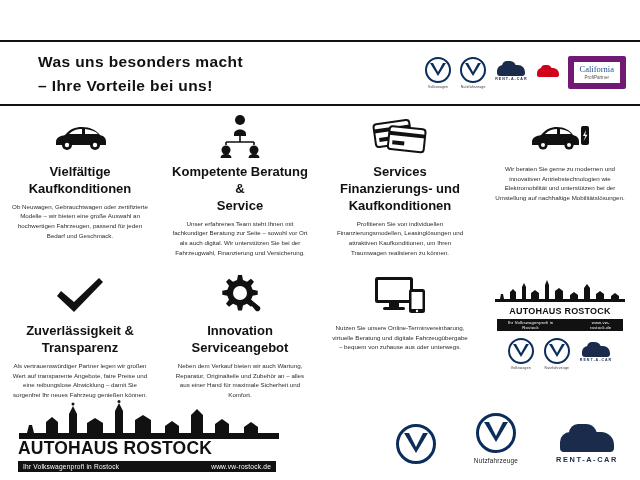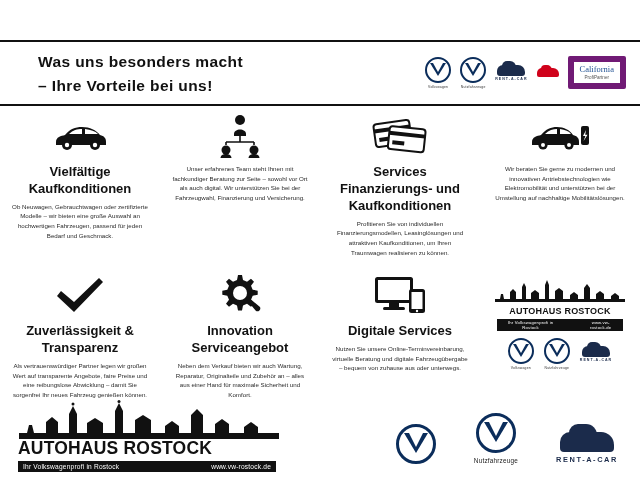--- a/index.html
+++ b/index.html
@@ -196,20 +196,24 @@
           <svg width="50" height="44" viewBox="0 0 50 44">
             <circle cx="25" cy="6" r="5" fill="#111"></circle>
             <path d="M19 20 C19 14 31 14 31 20 L31 22 L19 22 Z" fill="#111"></path>
             <path d="M25 22 L25 28 M11 28 L39 28 M11 28 L11 31 M39 28 L39 31" stroke="#111" stroke-width="1.6" fill="none"></path>
             <circle cx="11" cy="36" r="4.5" fill="#111"></circle>
             <path d="M5.5 44 C5.5 38.5 16.5 38.5 16.5 44 Z" fill="#111"></path>
             <circle cx="39" cy="36" r="4.5" fill="#111"></circle>
             <path d="M33.5 44 C33.5 38.5 44.5 38.5 44.5 44 Z" fill="#111"></path>
           </svg>
         </div>
+        <h3>
+          <span>Kompetente Beratung &amp;</span><br>
+          <span>Service</span>
+        </h3>
         <p>Unser erfahrenes Team steht Ihnen mit fachkundiger Beratung zur Seite – sowohl vor Ort als auch digital. Wir unterstützen Sie bei der Fahrzeugwahl, Finanzierung und Versicherung.</p>
       </div>
 
       <div class="cell">
         <div class="icon">
           <svg width="58" height="38" viewBox="0 0 58 38">
             <g transform="rotate(-8 29 19)">
               <rect x="4" y="4" width="36" height="23" rx="3" fill="#fff" stroke="#111" stroke-width="2"></rect>
               <rect x="4" y="9" width="36" height="4" fill="#111"></rect>
               <rect x="8" y="18" width="12" height="4" fill="#111"></rect>
@@ -279,23 +283,20 @@
           <svg width="54" height="40" viewBox="0 0 54 40">
             <rect x="2" y="2" width="38" height="26" rx="2.5" fill="#111"></rect>
             <rect x="5" y="5" width="32" height="20" fill="#fff"></rect>
             <rect x="16" y="28" width="10" height="4" fill="#111"></rect>
             <rect x="10" y="32" width="22" height="3" rx="1.5" fill="#111"></rect>
             <rect x="36" y="14" width="16" height="24" rx="2.5" fill="#111"></rect>
             <rect x="38.5" y="17" width="11" height="17" fill="#fff"></rect>
             <circle cx="44" cy="36" r="1.2" fill="#fff"></circle>
           </svg>
         </div>
-        <h3>
-          <span>Digitale Services</span>
-        </h3>
         <p>Nutzen Sie unsere Online-Terminvereinbarung, virtuelle Beratung und digitale Fahrzeugübergabe – bequem von zuhause aus oder unterwegs.</p>
       </div>
 
       <div class="cell">
         <div class="dealer">
           <svg class="skyline" viewBox="0 0 260 52">
             <path d="M0 50 L0 44 L10 44 L12 34 L16 34 L18 44 L30 44 L30 30 L36 24 L42 30 L42 44 L54 44 L54 20 L58 12 L62 20 L62 44 L72 44 L72 32 L80 26 L88 32 L88 44 L100 44 L100 16 L104 6 L108 16 L108 44 L120 44 L120 28 L128 22 L136 28 L136 44 L150 44 L150 36 L158 30 L166 36 L166 44 L178 44 L178 22 L184 14 L190 22 L190 44 L202 44 L202 34 L210 28 L218 34 L218 44 L232 44 L232 38 L240 32 L248 38 L248 44 L260 44 L260 50 Z" fill="#111"></path>
           </svg>
           <div class="dealer-name">AUTOHAUS ROSTOCK</div>
           <div class="dealer-sub">

